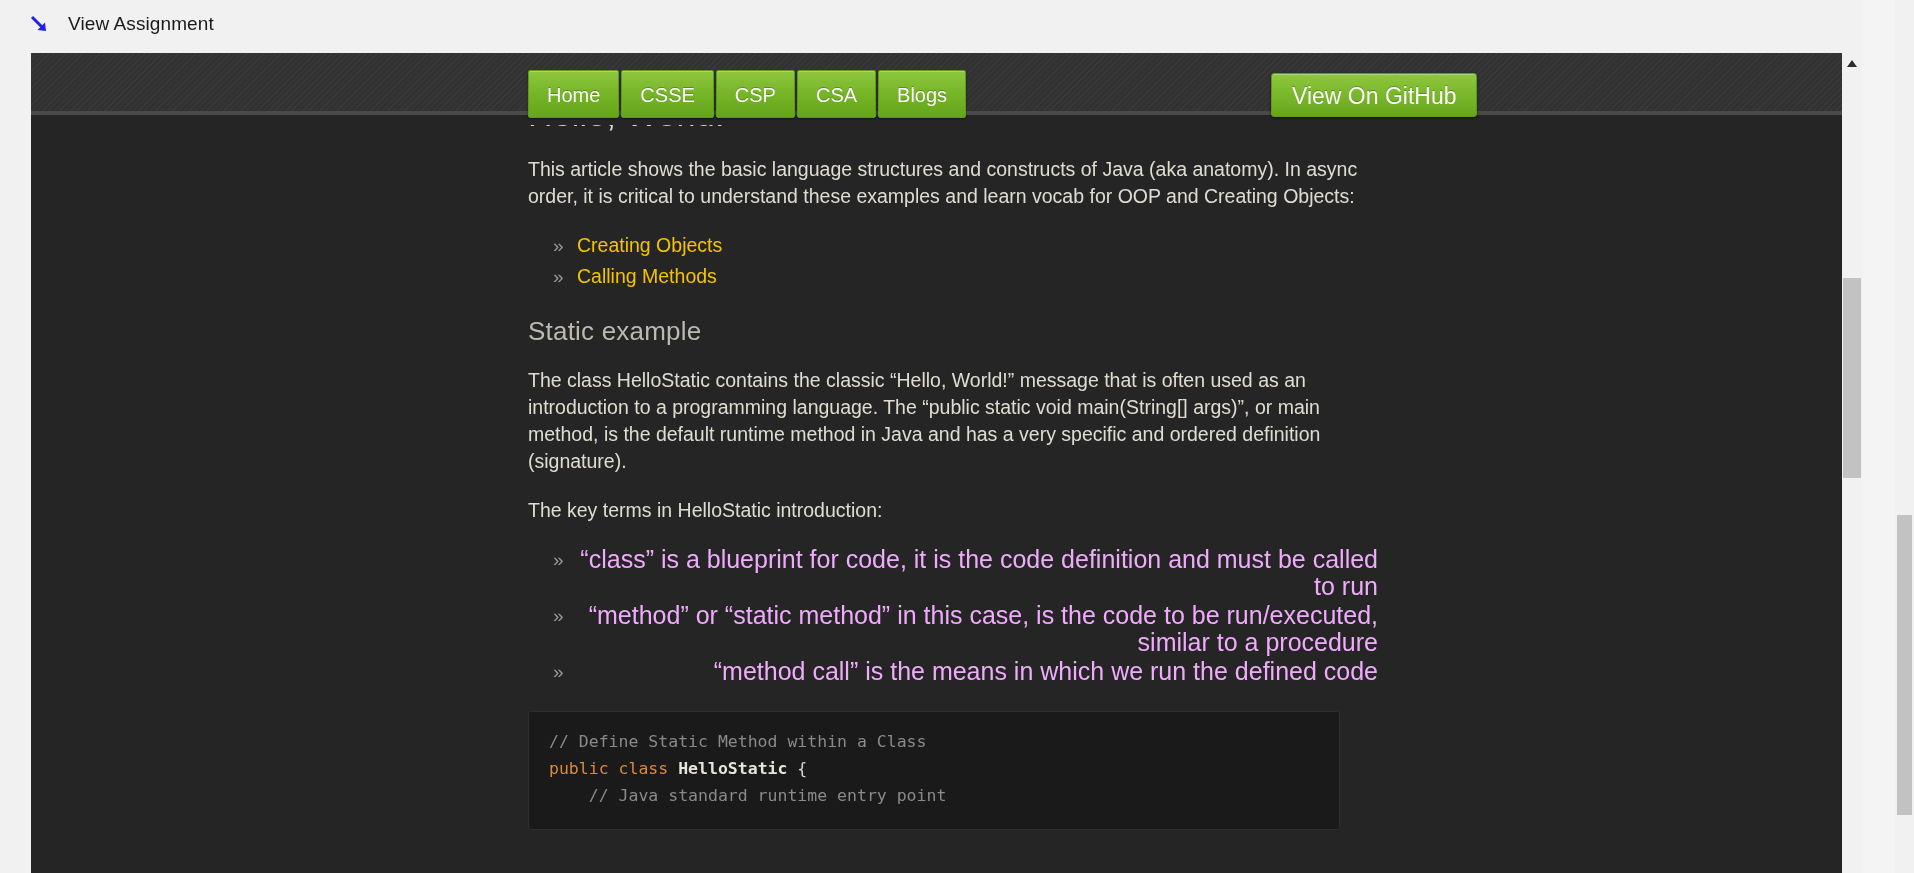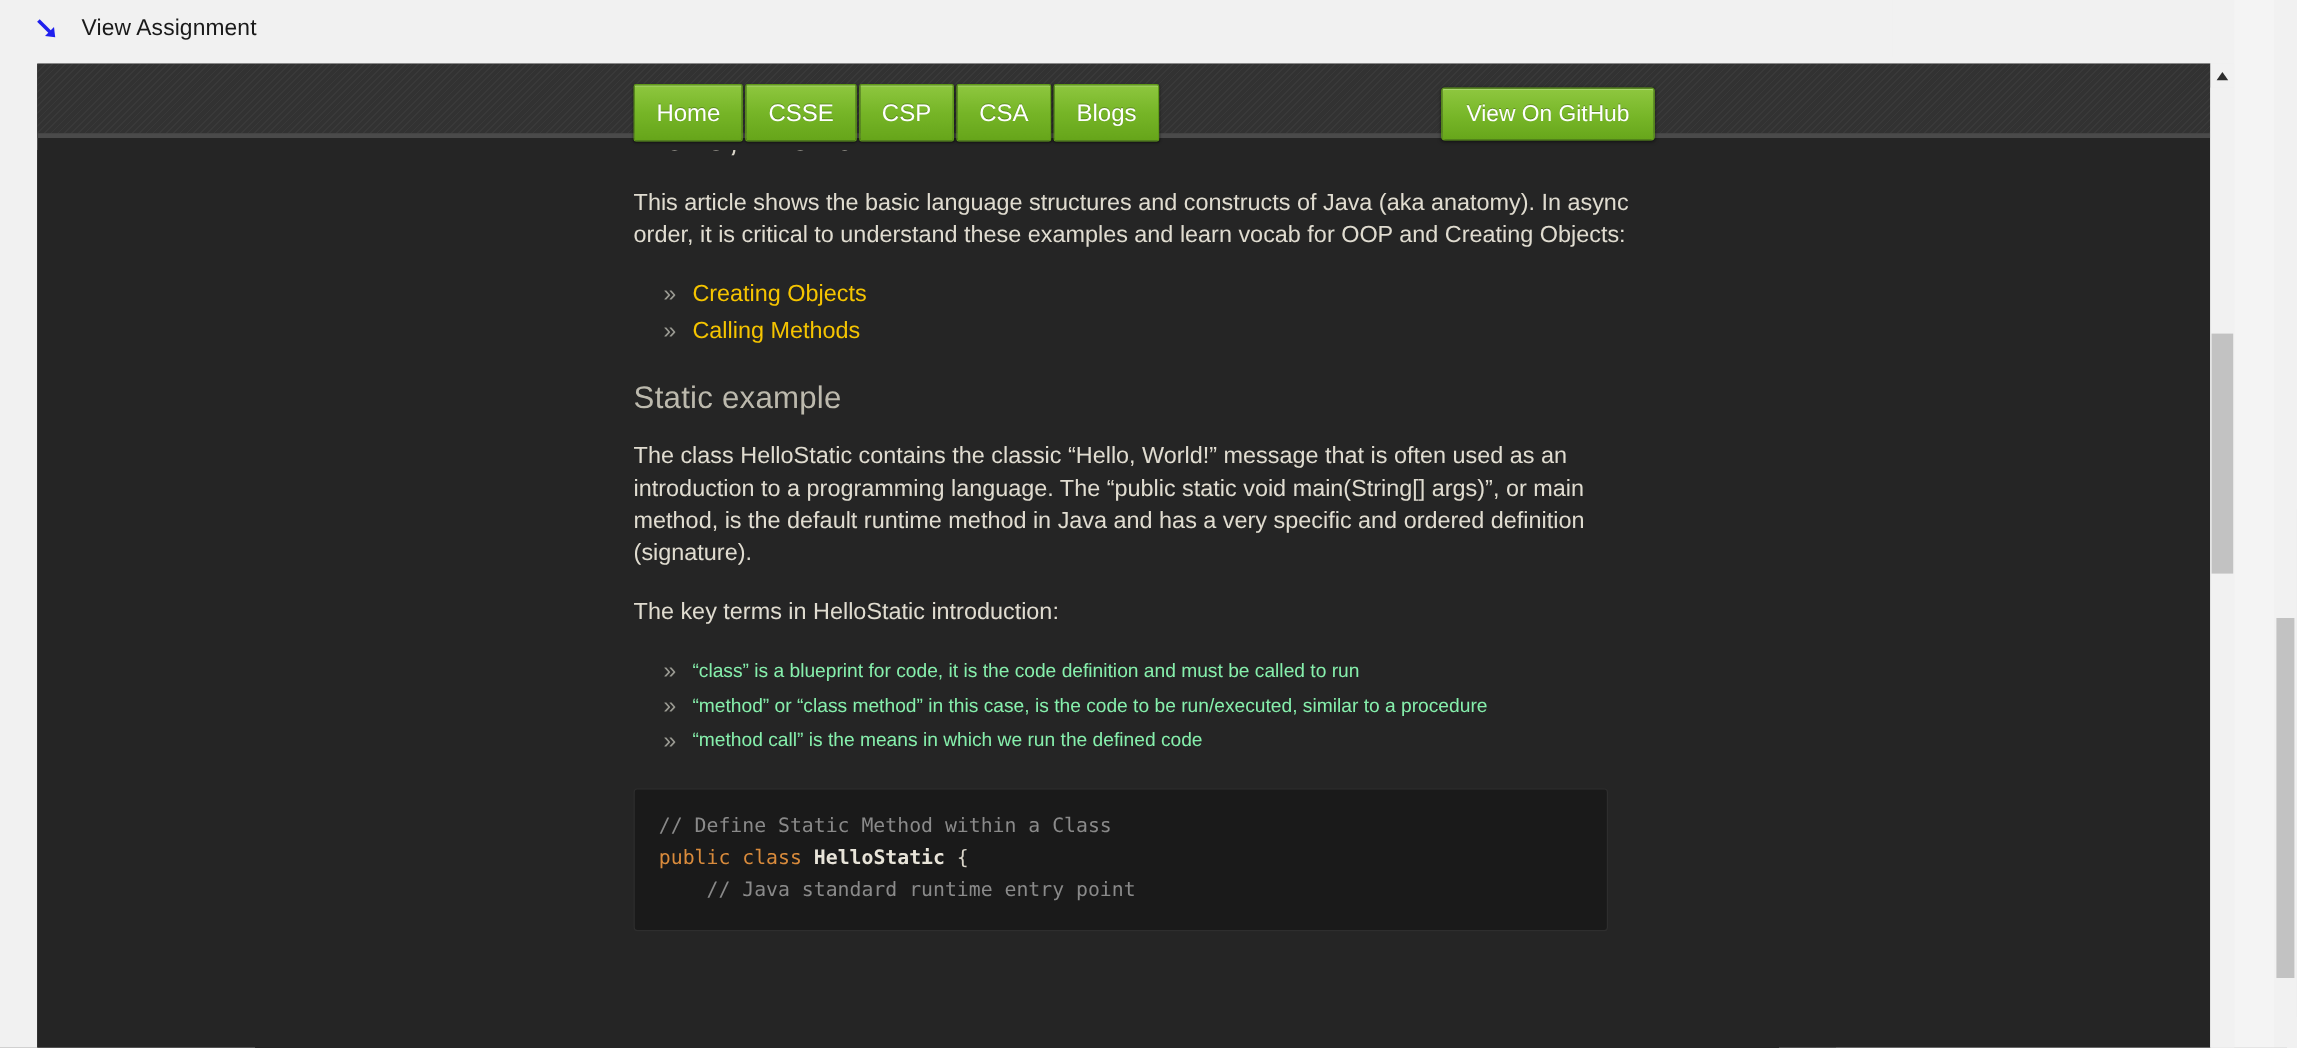--- a/index.html
+++ b/index.html
@@ -100,28 +100,28 @@
     margin-right: 2px;
     text-shadow: 0 -1px 0 rgba(0,0,0,.25);
     box-shadow: inset 0 1px 0 rgba(255,255,255,.25), 0 1px 2px rgba(0,0,0,.45);
     cursor: pointer;
     white-space: nowrap;
   }
   .nav-btn:last-child { margin-right: 0; }
 
   #github-button {
     position: absolute;
-    left: 1170px;
+    left: 1240px;
     top: 20px;
     height: 44px;
     line-height: 44px;
     padding: 0 20px;
     background: linear-gradient(to bottom, #8ec73f 0%, #77b628 55%, #67a61b 100%);
     color: #ffffff;
-    font-size: 19px;
+    font-size: 23px;
     font-family: "Liberation Sans", sans-serif;
     text-decoration: none;
     border: 1px solid #5f9b18;
     border-radius: 3px;
     text-shadow: 0 -1px 0 rgba(0,0,0,.25);
     box-shadow: inset 0 1px 0 rgba(255,255,255,.25), 0 1px 3px rgba(0,0,0,.5);
     cursor: pointer;
     white-space: nowrap;
   }
 
@@ -194,25 +194,26 @@
     letter-spacing: .2px;
   }
 
   #terms-list {
     list-style: none;
     margin: 14px 0 26px 0;
     padding-left: 33px;
   }
   #terms-list li {
     position: relative;
-    font-size: 16px;
+    font-size: 25px;
     line-height: 27px;
-    color: #86efac;
+    color: #f0abfc;
     padding-left: 16px;
     margin-bottom: 2px;
+    text-align: right;
   }
   #terms-list li::before {
     content: "\00BB";
     position: absolute;
     left: -8px;
     top: 0;
     color: #9a9a92;
     font-size: 19px;
   }
 
@@ -308,21 +309,21 @@
       </ul>
 
       <h2 class="section-heading">Static example</h2>
 
       <p>The class HelloStatic contains the classic “Hello, World!” message that is often used as an introduction to a programming language. The “public static void main(String[] args)”, or main method, is the default runtime method in Java and has a very specific and ordered definition (signature).</p>
 
       <p class="kt-intro">The key terms in HelloStatic introduction:</p>
 
       <ul id="terms-list">
         <li>“class” is a blueprint for code, it is the code definition and must be called to run</li>
-        <li>“method” or “class method” in this case, is the code to be run/executed, similar to a procedure</li>
+        <li>“method” or “static method” in this case, is the code to be run/executed, similar to a procedure</li>
         <li>“method call” is the means in which we run the defined code</li>
       </ul>
 
       <pre id="code-block"><span class="tok-comment">// Define Static Method within a Class</span>
 <span class="tok-plain"></span><span class="tok-keyword">public</span><span class="tok-plain"> </span><span class="tok-keyword">class</span><span class="tok-plain"> </span><span class="tok-type">HelloStatic</span><span class="tok-plain"> {</span>
 <span class="tok-comment">    // Java standard runtime entry point</span>
 </pre>
 
     </article>
   </div>

